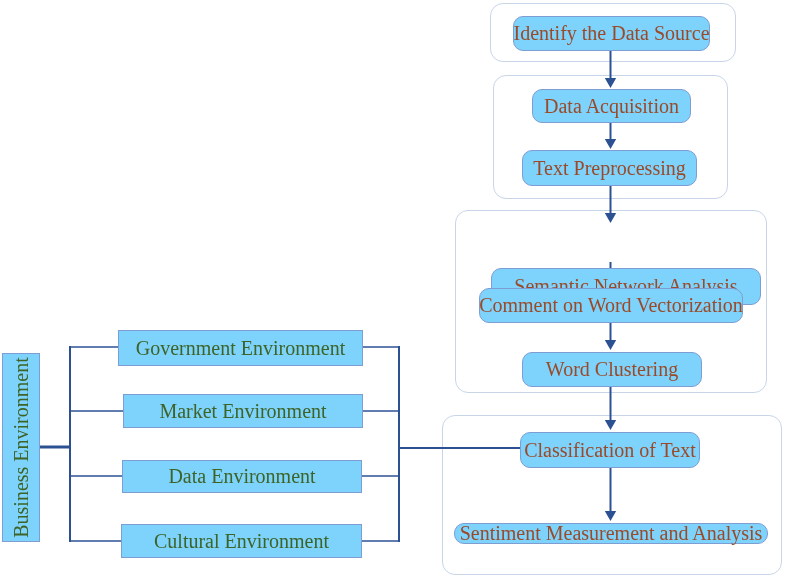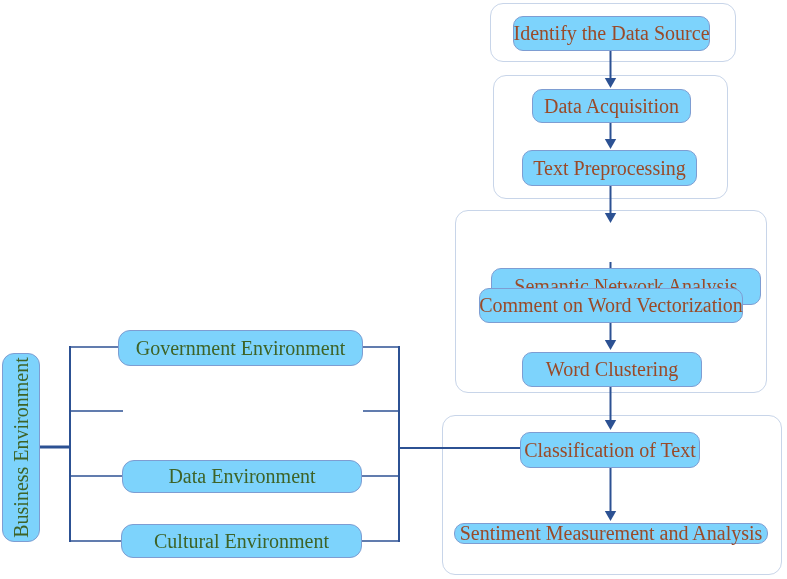--- a/index.html
+++ b/index.html
@@ -33,21 +33,21 @@
     display: flex;
     align-items: center;
     justify-content: center;
     font-size: 20px;
     color: var(--pipeline-text);
     white-space: nowrap;
     z-index: 3;
   }
   .envnode {
     color: var(--environment-text);
-    border-radius: 12px;
+    border-radius: 0;
   }
   .vtext-box { z-index: 3; }
   .vtext-box span {
     transform: rotate(-90deg);
     white-space: nowrap;
     display: block;
   }
   #wires {
     position: absolute;
     left: 0; top: 0;
@@ -116,16 +116,17 @@
   <div class="node" style="left:491px; top:225px; width:270px; height:37px;margin-top:43px;">Semantic Network Analysis</div>
   <div class="node" style="left:479px; top:288px; width:264px; height:35px;">Comment on Word Vectorization</div>
   <div class="node" style="left:522px; top:352px; width:180px; height:35px;">Word Clustering</div>
   <div class="node" style="left:520px; top:432px; width:180px; height:36px;text-align:center;">Classification of Text</div>
   <div class="node" style="left:454px; top:523px; width:314px; height:21px;">Sentiment Measurement and Analysis</div>
 
   <div class="node envnode vtext-box" style="left:2px; top:353px; width:38px; height:189px;">
     <span>Business Environment</span>
   </div>
   <div class="node envnode" style="left:118px; top:330px; width:245px; height:36px;">Government Environment</div>
+  <div class="node envnode" style="left:123px; top:394px; width:240px; height:34px;">Market Environment</div>
   <div class="node envnode" style="left:122px; top:460px; width:240px; height:33px;">Data Environment</div>
   <div class="node envnode" style="left:121px; top:524px; width:241px; height:34px;">Cultural Environment</div>
 
 </div>
 
 </body></html>

